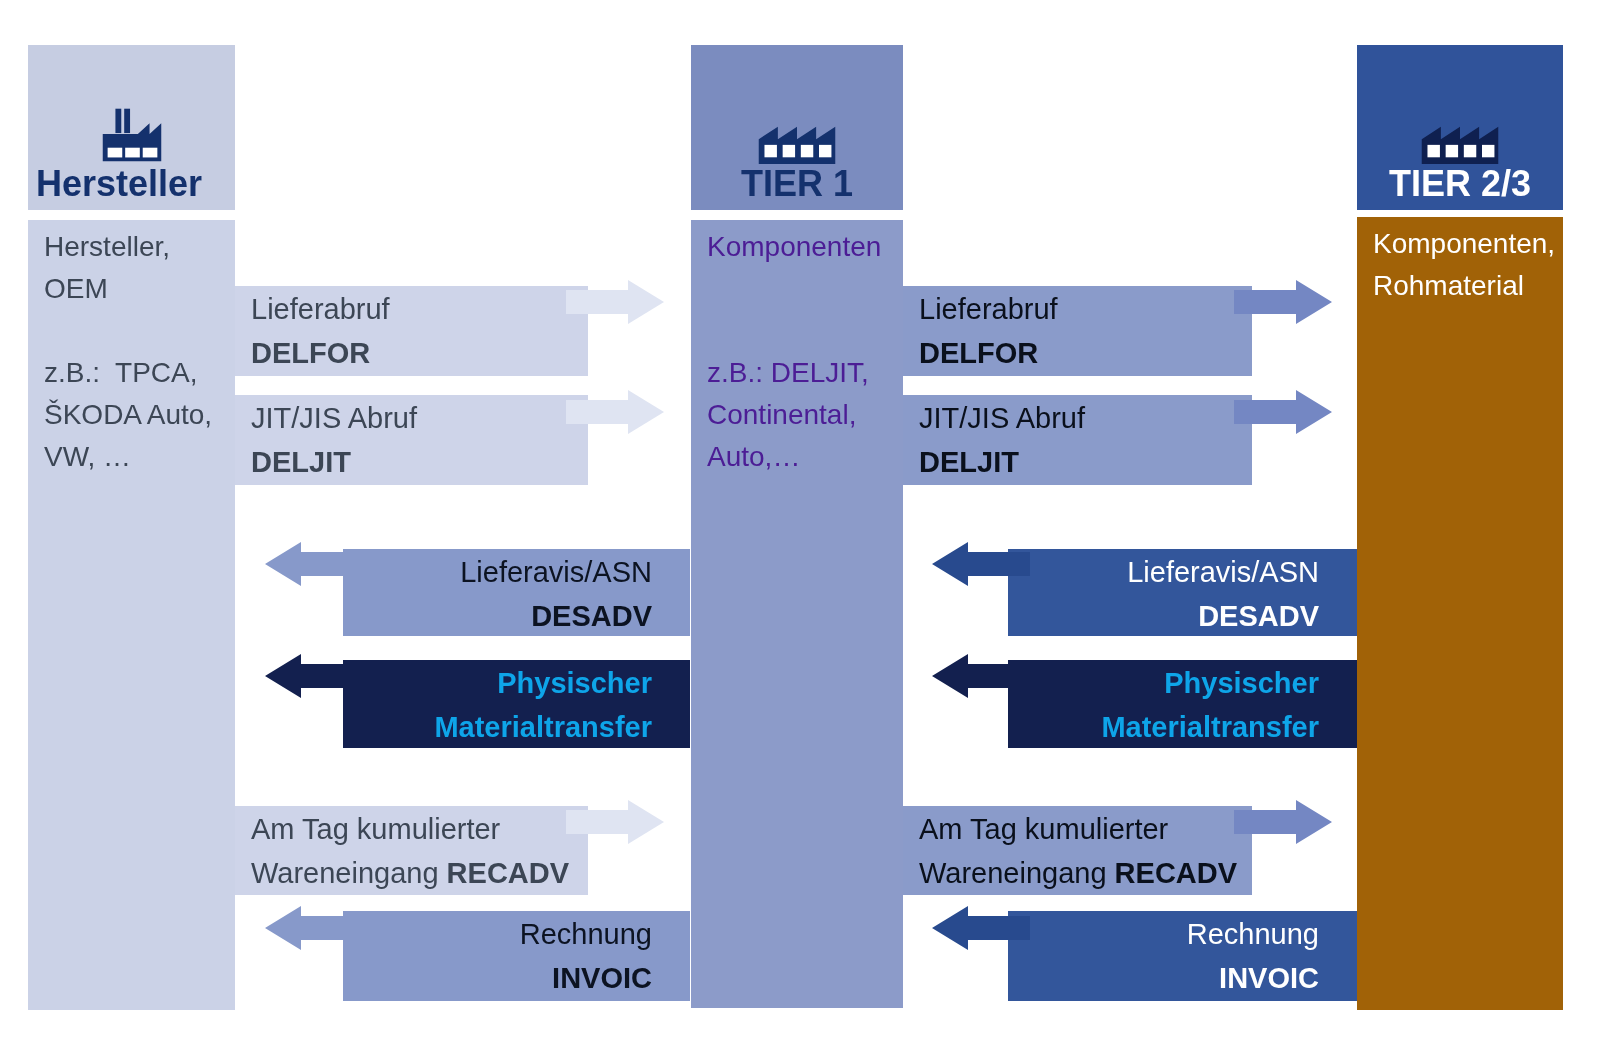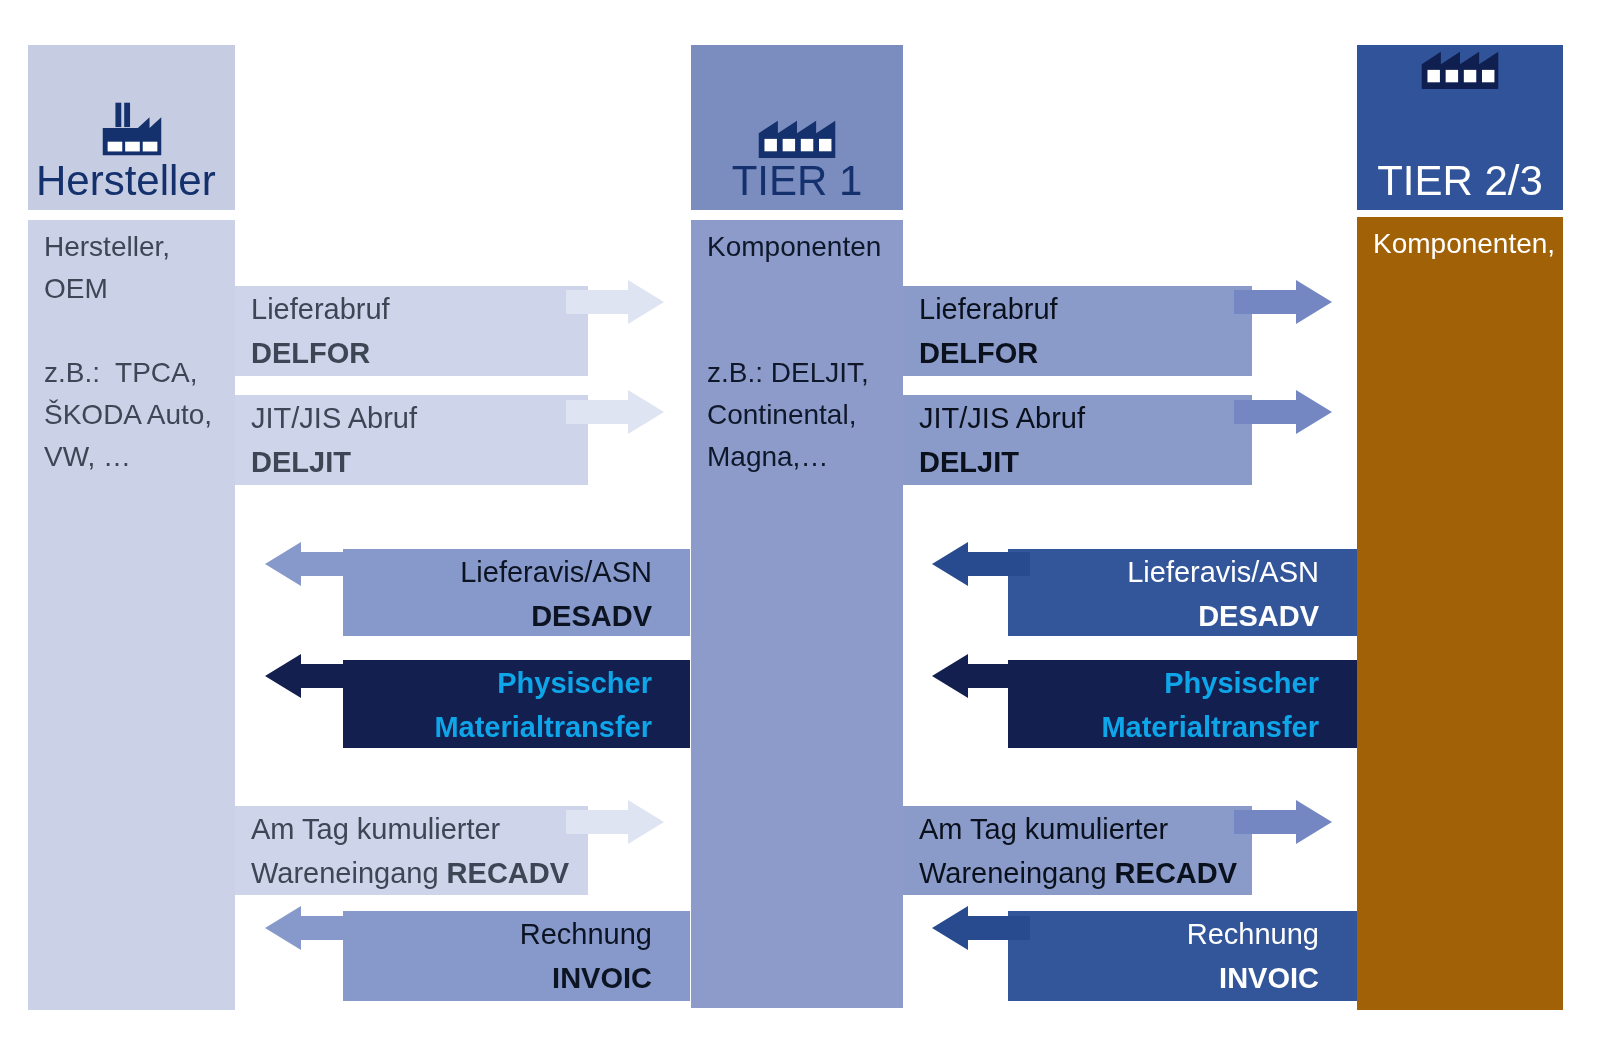--- a/index.html
+++ b/index.html
@@ -4,26 +4,26 @@
 <style>
   html,body{margin:0;padding:0;background:#ffffff;}
   .canvas{
     position:relative;width:1600px;height:1044px;background:#ffffff;
     font-family:"Liberation Sans", sans-serif;overflow:hidden;
   }
   
   .colh{position:absolute;display:flex;flex-direction:column;align-items:center;justify-content:flex-end;padding-bottom:6px;box-sizing:border-box;}
   .colb{position:absolute;font-size:28px;line-height:42px;box-sizing:border-box;padding-left:32px;}
   .colb .blk{position:absolute;left:16px;right:6px;}
-  .col-title{font-size:42px;font-weight:normal;letter-spacing:0px;line-height:1.1;}
+  .col-title{font-size:36px;font-weight:bold;letter-spacing:0px;line-height:1.1;}
   .colh.left-h{background:#c6cde2;}
   .colb.left-b{background:#cbd2e7;color:#3c4655;}
   .left-h .col-title{color:#14316d;align-self:flex-start;padding-left:8px;}
   .colh.mid-h{background:#7b8cbf;}
-  .colb.mid-b{background:#8c9bc9;color:#0f172a;text-decoration:underline;}
+  .colb.mid-b{background:#8c9bc9;color:#4c1d95;text-decoration:underline;}
   .mid-h .col-title{color:#14316d;}
   .colh.right-h{background:#30539a;}
   .colb.right-b{background:#a16207;color:#ffffff;}
   .right-h .col-title{color:#ffffff;}
   
   .box{position:absolute;box-sizing:border-box;font-size:29px;line-height:44px;padding-top:1px;margin-top:28px;}
   .box .b{font-weight:bold;}
   .align-l{text-align:left;padding-left:16px;}
   .align-r{text-align:right;padding-right:38px;}
   .c-light{background:#ced4e9;color:#3c4655;}
@@ -83,39 +83,40 @@
     </svg>
     <div class="col-title">TIER 1</div>
   </div>
   <div class="colb mid-b" style="left:691px;top:220px;width:212px;height:788px;">
     <div class="blk" style="top:6px;">
       <div>Komponenten</div>
     </div>
     <div class="blk" style="top:132px;">
       <div>z.B.: DELJIT,</div>
       <div>Continental,</div>
-      <div>Magna,…</div>
-    </div>
-  </div>
-
-  <div class="colh right-h" style="left:1357px;top:45px;width:206px;height:165px;justify-content:space-between;">
+      <div>Auto,…</div>
+    </div>
+  </div>
+
+  <div class="colh right-h" style="left:1357px;top:45px;width:206px;height:165px;">
     <svg width="88" height="44" viewBox="0 0 92 46">
       <path fill="#0f2050" d="M6 46 V20 L26 7 V20 L46 7 V20 L66 7 V20 L86 7 V46 Z"></path>
       <g fill="#ffffff">
         <rect x="12" y="26" width="13" height="13"></rect>
         <rect x="31" y="26" width="13" height="13"></rect>
         <rect x="50" y="26" width="13" height="13"></rect>
         <rect x="69" y="26" width="13" height="13"></rect>
       </g>
     </svg>
     <div class="col-title">TIER 2/3</div>
   </div>
   <div class="colb right-b" style="left:1357px;top:217px;width:206px;height:793px;">
     <div class="blk" style="top:6px;">
       <div>Komponenten,</div>
+      <div>Rohmaterial</div>
     </div>
   </div>
 
   <div class="box c-light align-l" style="left:235px;top:258px;width:353px;height:90px;">
     <div><span>Lieferabruf</span><span class="b"></span></div>
     <div><span></span><span class="b">DELFOR</span></div>
   </div>
   <svg class="arrow" style="left:566px;top:278px;" width="100" height="48" viewBox="0 0 100 48">
       <polygon class="a-pale" points="0,12 62,12 62,2 98,24 62,46 62,36 0,36"></polygon>
     </svg>

